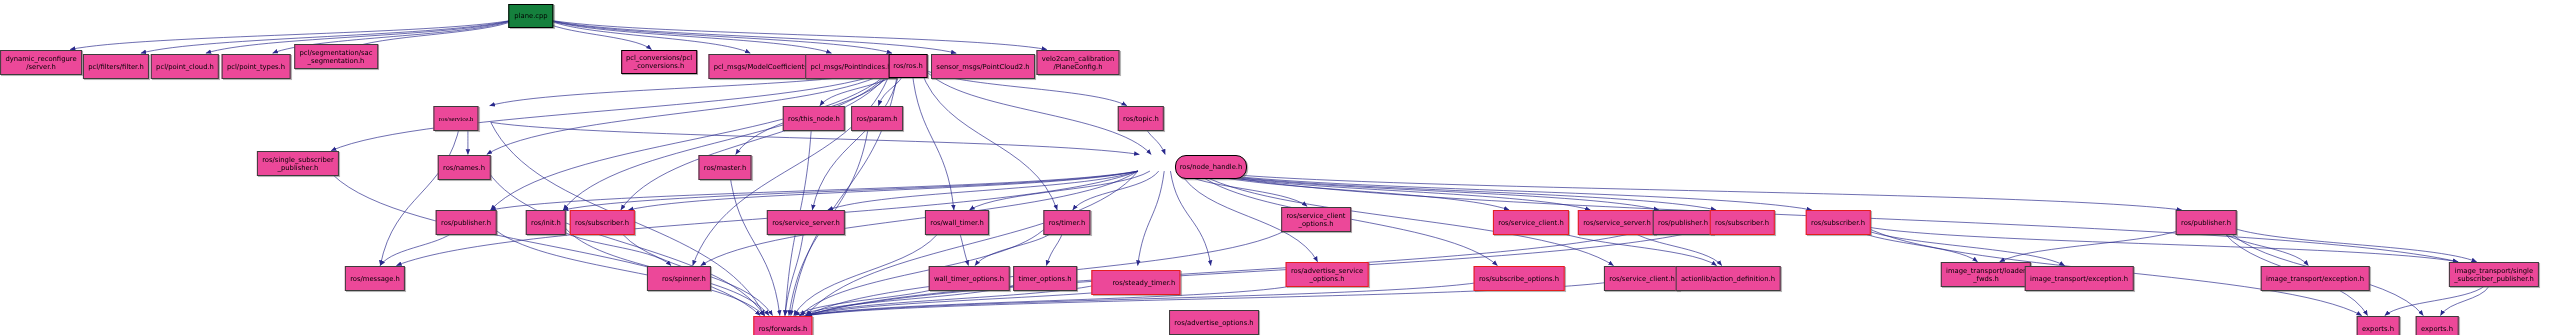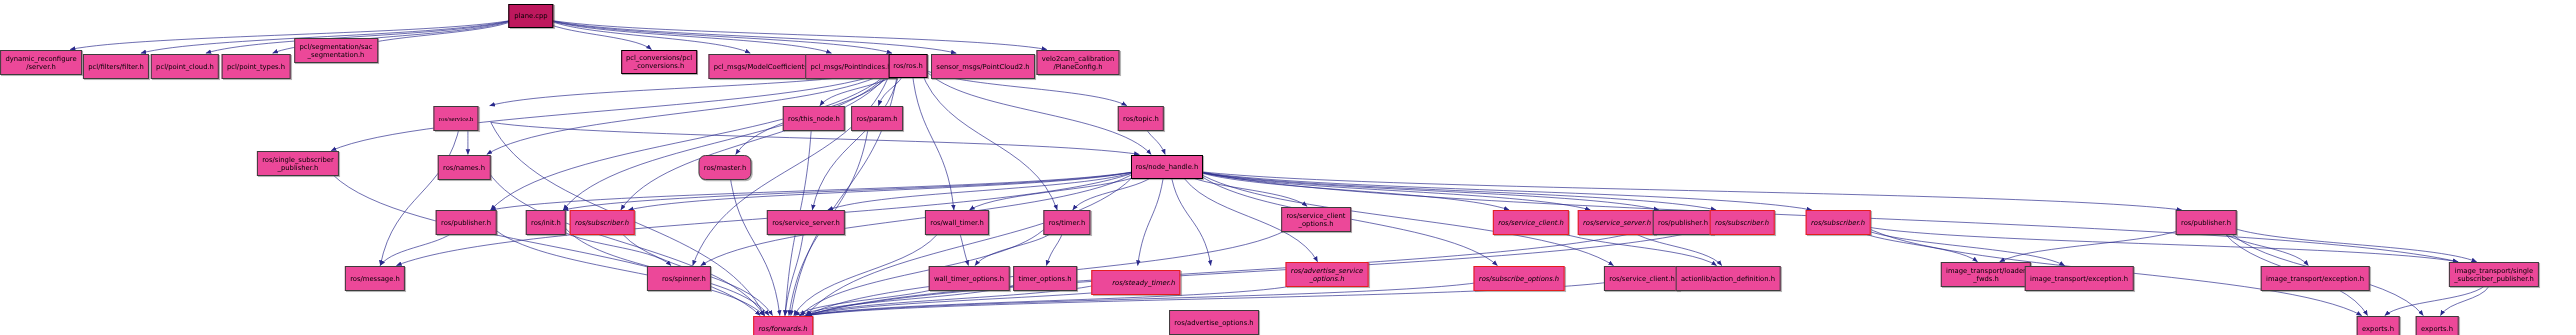--- a/index.html
+++ b/index.html
@@ -20,22 +20,22 @@
     color:#000;
     font-size:6.8px;
     line-height:8px;
     padding:3.7px 4.3px;
     text-align:center;
     white-space:nowrap;
     box-sizing:border-box;
   }
   .node .ln{display:block;}
   .node.bold{border:1.2px solid #000000;padding:3.1px 3.7px;}
-  .node.red{border:0.9px solid #e31e1e;font-style:italic;}
-  .node.root{background:#be185d;border:1.2px solid #000000;padding:3.1px 5px;}
+  .node.red{border:0.9px solid #e31e1e;}
+  .node.root{background:#15803d;border:1.2px solid #000000;padding:3.1px 5px;}
 </style>
 </head>
 <body>
 
 <div id="canvas" style="width: 2576px; height: 336px; background: rgb(255, 255, 255);">
   <svg id="edges" width="2576" height="336" viewBox="0 0 4173 544">
       <defs>
         <marker id="arrow" orient="auto" markerWidth="11" markerHeight="9" refX="8.5" refY="4" markerUnits="userSpaceOnUse">
           <path d="M0,0.3 L9,4 L0,7.7 z" fill="#2a298c"></path>
         </marker>
@@ -143,21 +143,21 @@
     </div>
     <div class="node" style="left: 116px; top: 54px; min-height: 16px; line-height: 16px;">
       <span class="ln">pcl/filters/filter.h</span>
     </div>
     <div class="node" style="left: 185px; top: 54px; min-height: 16px; line-height: 16px;">
       <span class="ln">pcl/point_cloud.h</span>
     </div>
     <div class="node" style="left: 256px; top: 54px; min-height: 16px; line-height: 16px;">
       <span class="ln">pcl/point_types.h</span>
     </div>
-    <div class="node" style="left: 336px; top: 38px; min-height: 23.5px;">
+    <div class="node" style="left: 336px; top: 44px; min-height: 23.5px;">
       <span class="ln">pcl/segmentation/sac</span>
       <span class="ln">_segmentation.h</span>
     </div>
     <div class="node bold" style="left: 659px; top: 50px; min-height: 23.5px;">
       <span class="ln">pcl_conversions/pcl</span>
       <span class="ln">_conversions.h</span>
     </div>
     <div class="node" style="left: 764px; top: 54px; min-height: 16px; line-height: 16px;">
       <span class="ln">pcl_msgs/ModelCoefficients.h</span>
     </div>
@@ -186,24 +186,24 @@
     <div class="node" style="left: 1141px; top: 106px; min-height: 16px; line-height: 16px;">
       <span class="ln">ros/topic.h</span>
     </div>
     <div class="node" style="left: 298px; top: 151px; min-height: 23.5px;">
       <span class="ln">ros/single_subscriber</span>
       <span class="ln">_publisher.h</span>
     </div>
     <div class="node" style="left: 464px; top: 155px; min-height: 16px; line-height: 16px;">
       <span class="ln">ros/names.h</span>
     </div>
-    <div class="node" style="left: 725px; top: 155px; min-height: 16px; line-height: 16px; border-radius: 7px;">
+    <div class="node" style="left: 725px; top: 155px; min-height: 16px; line-height: 16px;">
       <span class="ln">ros/master.h</span>
     </div>
-    <div class="node bold" style="left: 1167px; top: 155px; min-height: 16px; line-height: 16px;">
+    <div class="node bold" style="left: 1211px; top: 155px; min-height: 16px; line-height: 16px; border-radius: 11px;">
       <span class="ln">ros/node_handle.h</span>
     </div>
     <div class="node" style="left: 466px; top: 210px; min-height: 16px; line-height: 16px;">
       <span class="ln">ros/publisher.h</span>
     </div>
     <div class="node" style="left: 546px; top: 210px; min-height: 16px; line-height: 16px;">
       <span class="ln">ros/init.h</span>
     </div>
     <div class="node red" style="left: 602px; top: 210px; min-height: 16px; line-height: 16px;">
       <span class="ln">ros/subscriber.h</span>

